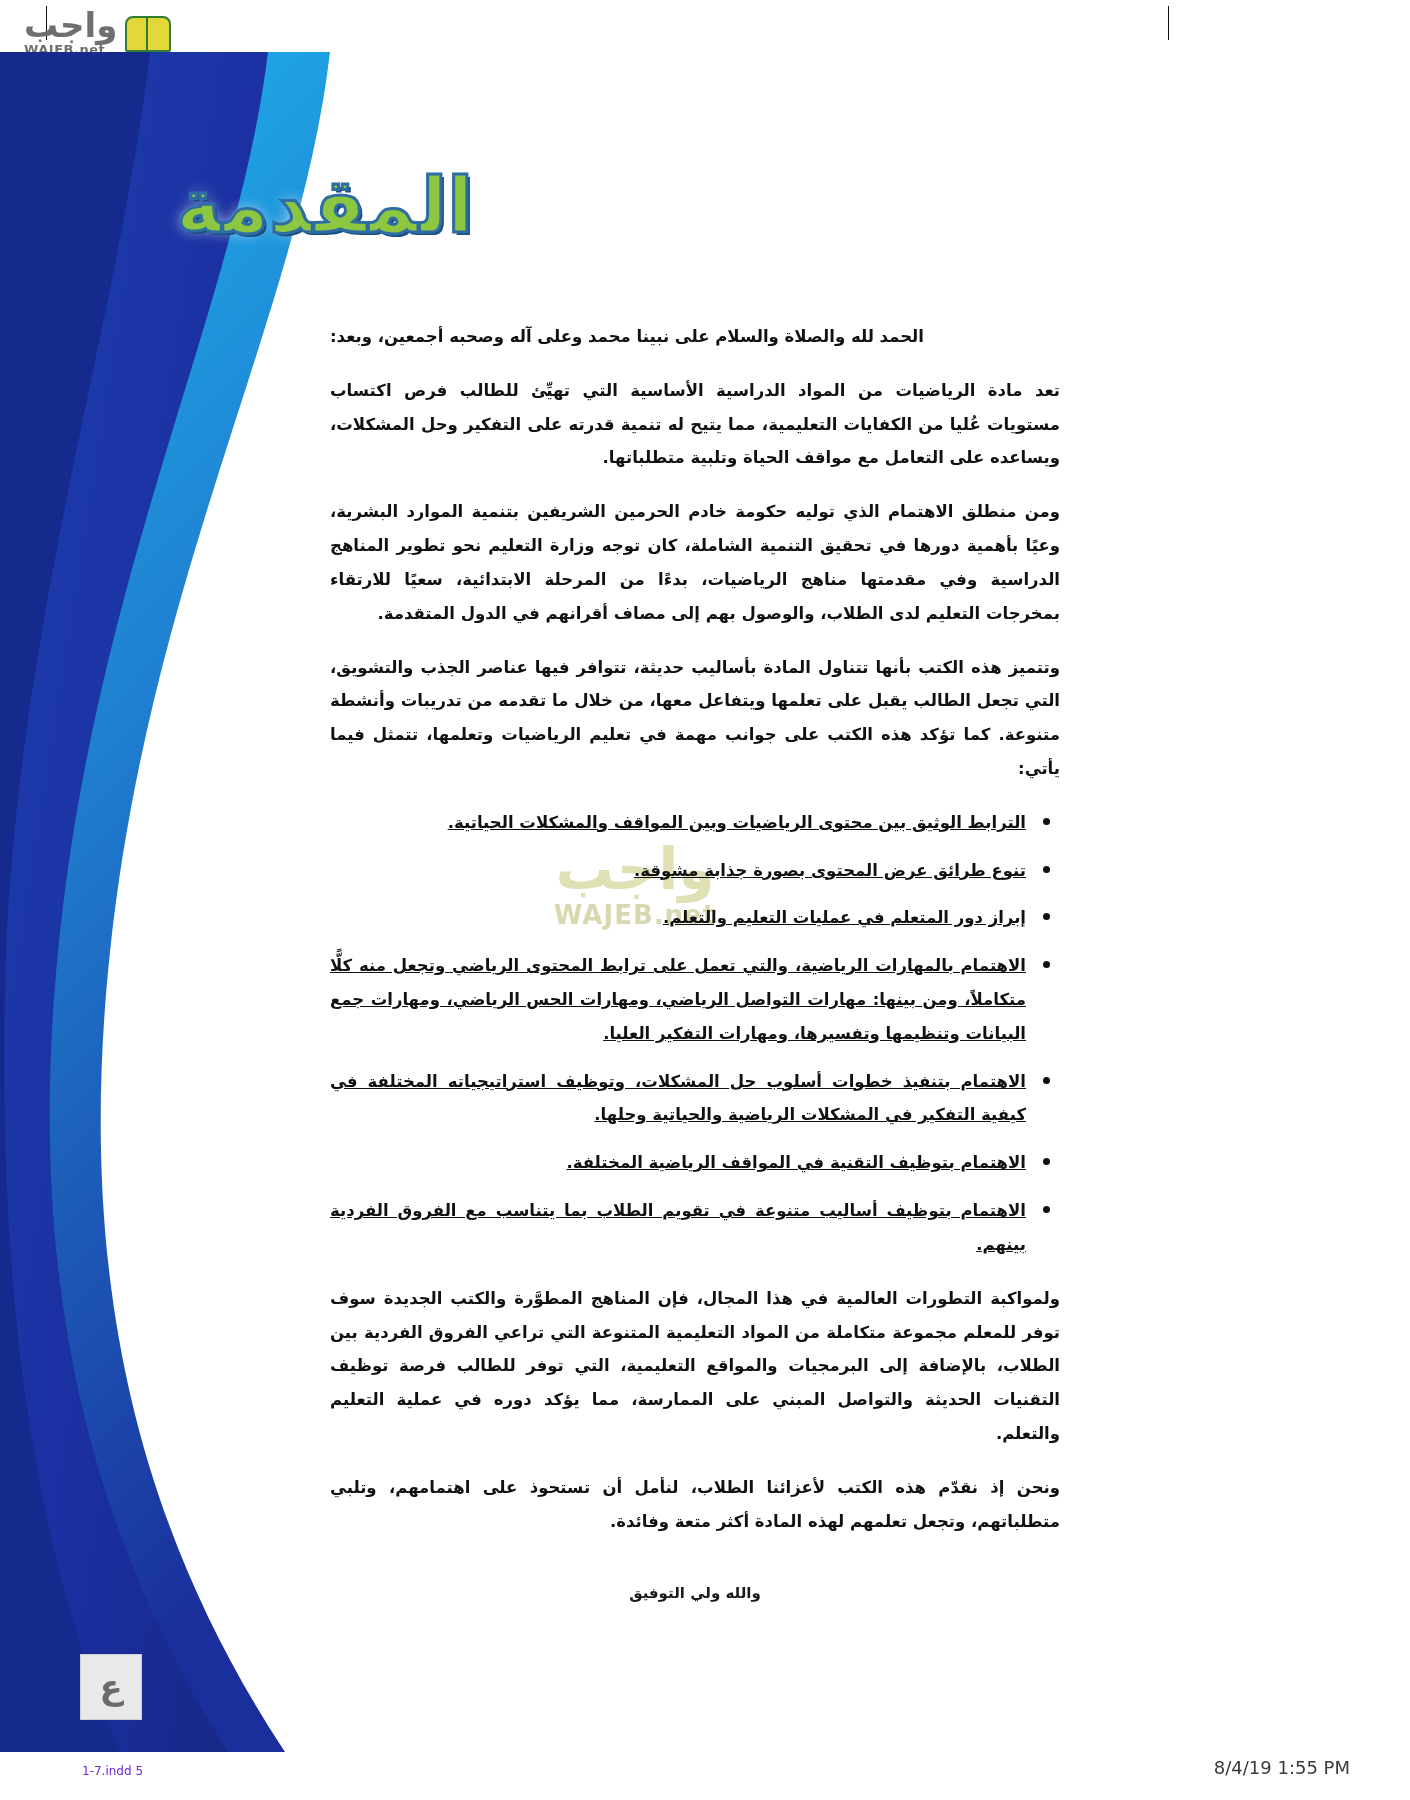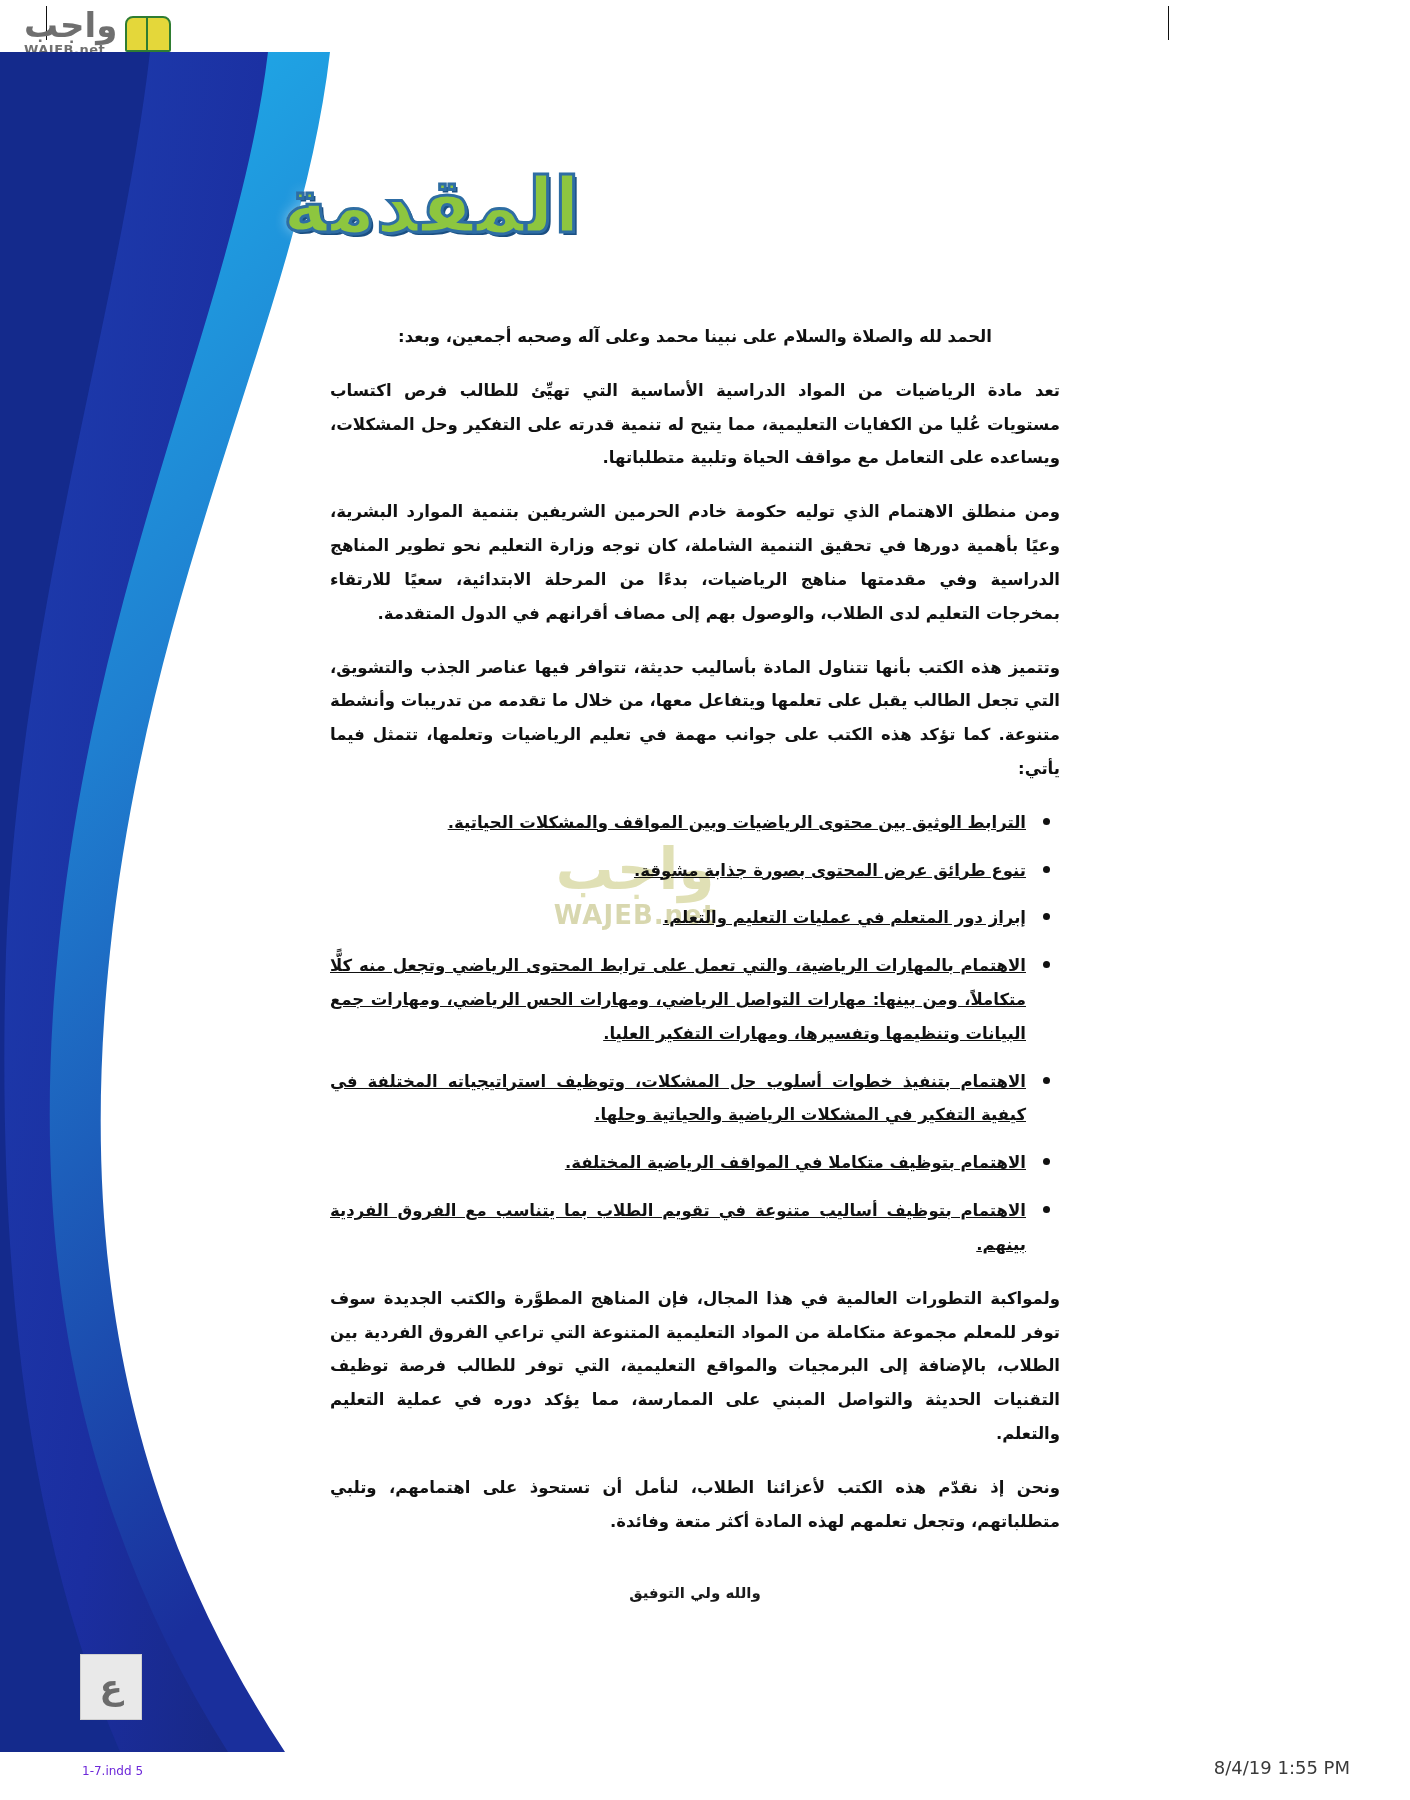--- a/index.html
+++ b/index.html
@@ -80,26 +80,26 @@
     position: absolute;
     background: #111;
   }
   .crop.v { width: 1px; height: 34px; }
   .crop.h { height: 1px; width: 34px; }
 
   
   .title-wrap {
     position: absolute;
     top: 150px;
-    left: 160px;
+    left: 176px;
     width: 420px;
     height: 110px;
     display: flex;
     align-items: center;
-    justify-content: flex-start;
+    justify-content: flex-end;
   }
   .title-text {
     font-size: 76px;
     font-weight: bold;
     color: #8dc63f;
     -webkit-text-stroke: 3px #2e6da4;
     text-shadow:
        3px 3px 0 #1b4f82,
        -1px -1px 0 #cfe8a0,
        0 0 14px rgba(255,255,255,0.6);
@@ -118,21 +118,21 @@
     color: #1a1a1a;
   }
   .para {
     font-size: 16.5px;
     line-height: 2.05;
     margin: 0 0 20px 0;
     text-align: justify;
     font-weight: bold;
     color: #111;
   }
-  .para.first { text-align: center; }
+  .para.first { text-align: left; }
   ul.bullets {
     list-style: none;
     margin: 4px 0 20px 0;
     padding: 0;
   }
   ul.bullets li {
     position: relative;
     font-size: 16.5px;
     line-height: 2.05;
     font-weight: bold;
@@ -274,21 +274,21 @@
     <p class="para">تعد مادة الرياضيات من المواد الدراسية الأساسية التي تهيِّئ للطالب فرص اكتساب مستويات عُليا من الكفايات التعليمية، مما يتيح له تنمية قدرته على التفكير وحل المشكلات، ويساعده على التعامل مع مواقف الحياة وتلبية متطلباتها.</p>
     <p class="para">ومن منطلق الاهتمام الذي توليه حكومة خادم الحرمين الشريفين بتنمية الموارد البشرية، وعيًا بأهمية دورها في تحقيق التنمية الشاملة، كان توجه وزارة التعليم نحو تطوير المناهج الدراسية وفي مقدمتها مناهج الرياضيات، بدءًا من المرحلة الابتدائية، سعيًا للارتقاء بمخرجات التعليم لدى الطلاب، والوصول بهم إلى مصاف أقرانهم في الدول المتقدمة.</p>
     <p class="para">وتتميز هذه الكتب بأنها تتناول المادة بأساليب حديثة، تتوافر فيها عناصر الجذب والتشويق، التي تجعل الطالب يقبل على تعلمها ويتفاعل معها، من خلال ما تقدمه من تدريبات وأنشطة متنوعة. كما تؤكد هذه الكتب على جوانب مهمة في تعليم الرياضيات وتعلمها، تتمثل فيما يأتي:</p>
 
     <ul class="bullets">
       <li>الترابط الوثيق بين محتوى الرياضيات وبين المواقف والمشكلات الحياتية.</li>
       <li>تنوع طرائق عرض المحتوى بصورة جذابة مشوقة.</li>
       <li>إبراز دور المتعلم في عمليات التعليم والتعلم.</li>
       <li>الاهتمام بالمهارات الرياضية، والتي تعمل على ترابط المحتوى الرياضي وتجعل منه كلًّا متكاملاً، ومن بينها: مهارات التواصل الرياضي، ومهارات الحس الرياضي، ومهارات جمع البيانات وتنظيمها وتفسيرها، ومهارات التفكير العليا.</li>
       <li>الاهتمام بتنفيذ خطوات أسلوب حل المشكلات، وتوظيف استراتيجياته المختلفة في كيفية التفكير في المشكلات الرياضية والحياتية وحلها.</li>
-      <li>الاهتمام بتوظيف متكاملا في المواقف الرياضية المختلفة.</li>
+      <li>الاهتمام بتوظيف التقنية في المواقف الرياضية المختلفة.</li>
       <li>الاهتمام بتوظيف أساليب متنوعة في تقويم الطلاب بما يتناسب مع الفروق الفردية بينهم.</li>
     </ul>
 
     <p class="para">ولمواكبة التطورات العالمية في هذا المجال، فإن المناهج المطوَّرة والكتب الجديدة سوف توفر للمعلم مجموعة متكاملة من المواد التعليمية المتنوعة التي تراعي الفروق الفردية بين الطلاب، بالإضافة إلى البرمجيات والمواقع التعليمية، التي توفر للطالب فرصة توظيف التقنيات الحديثة والتواصل المبني على الممارسة، مما يؤكد دوره في عملية التعليم والتعلم.</p>
     <p class="para">ونحن إذ نقدّم هذه الكتب لأعزائنا الطلاب، لنأمل أن تستحوذ على اهتمامهم، وتلبي متطلباتهم، وتجعل تعلمهم لهذه المادة أكثر متعة وفائدة.</p>
 
     <div class="closing">والله ولي التوفيق</div>
   </div>
 
   <div class="badge">

